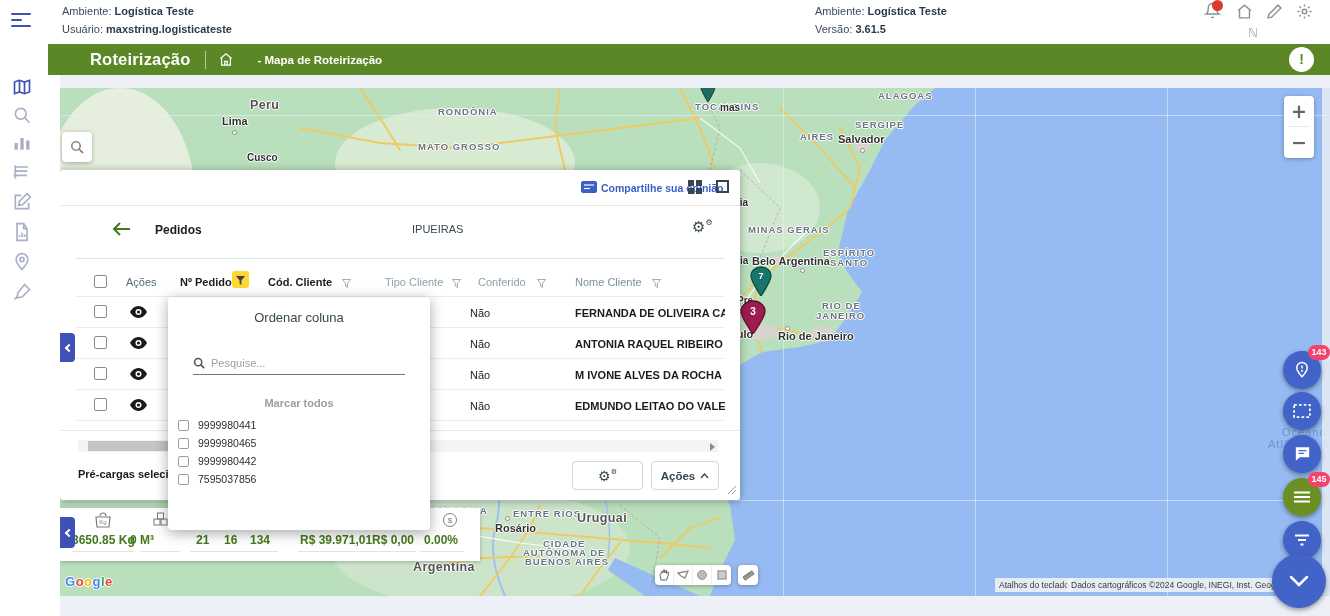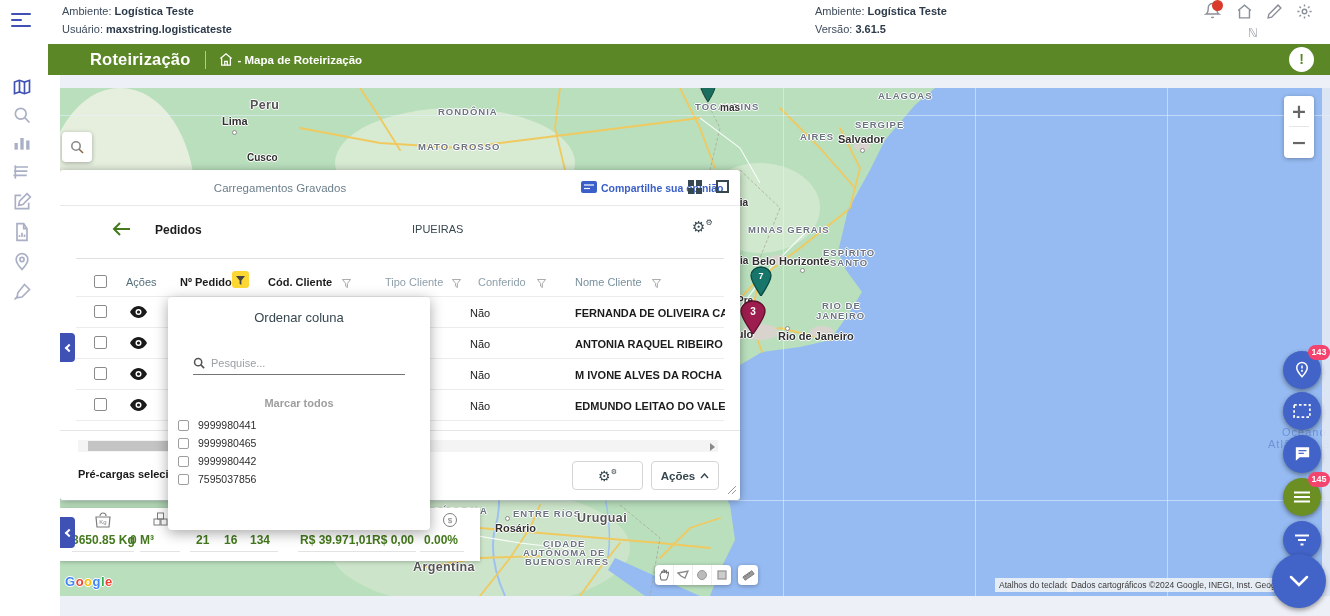--- a/index.html
+++ b/index.html
@@ -14,21 +14,21 @@
   .info-label { font-size:11px; color:#3d4b5c; }
   .info-label b { color:#2c3a49; }
   .top-ico { width:17px; height:17px; color:#8a8f98; }
   .bell-dot { width:11px; height:11px; border-radius:50%; background:#d93a2b; }
   .nglyph { font-size:12px; color:#9aa0a8; font-family:"DejaVu Sans",sans-serif; }
 
   
   #appbar { left:48px; top:44px; width:1282px; height:31px; background:#5c8727; z-index:39; display:flex; align-items:center; }
   #appbar .title { color:#fff; font-size:16.5px; font-weight:bold; letter-spacing:.2px; margin-left:42px; }
   #appbar .divider { width:1px; height:18px; background:rgba(255,255,255,.55); margin:0 12px 0 14px; }
-  #appbar .crumb { color:#fff; font-size:11.5px; font-weight:bold; margin-left:4px; }
+  #appbar .crumb { color:#fff; font-size:11.5px; font-weight:bold; margin-left:24px; }
   .alert-circle { right:16px; top:3px; width:25px; height:25px; border-radius:50%; background:#fff; color:#5c8727; font-weight:bold; font-size:14px; text-align:center; line-height:25px; }
 
   
   #sidebar { left:0; top:44px; width:60px; height:572px; background:#fff; z-index:38; }
   .side-ico { position:absolute; left:12px; width:20px; height:20px; color:#a9b0c5; }
   .side-ico.active { color:#3f51b5; }
 
   
   #map { left:60px; top:88px; width:1270px; height:508px; background:#96bbf2; overflow:hidden; z-index:1; }
   .lbl-state { position:absolute; font-size:9.5px; letter-spacing:1px; color:#6b7280; font-weight:bold;
@@ -171,21 +171,21 @@
   <div class="lbl-state" style="left:378px;top:18px">RONDÔNIA</div>
   <div class="lbl-state" style="left:358px;top:53px">MATO GROSSO</div>
   <div class="lbl-state" style="left:635px;top:13px">TOCANTINS</div>
   <div class="lbl-city sm" style="left:660px;top:2px">mas</div>
   <div class="lbl-state" style="left:818px;top:2px">ALAGOAS</div>
   <div class="lbl-state" style="left:795px;top:31px">SERGIPE</div>
   <div class="lbl-state" style="left:740px;top:43px">AIRES</div>
   <div class="lbl-city" style="left:778px;top:45px">Salvador</div>
   <span class="city-dot" style="left:800px;top:60px"></span>
   <div class="lbl-state" style="left:688px;top:136px">MINAS GERAIS</div>
-  <div class="lbl-city" style="left:692px;top:167px">Belo Horizonte</div>
+  <div class="lbl-city" style="left:692px;top:167px">Belo Argentina</div>
   <span class="city-dot" style="left:740px;top:180px"></span>
   <div class="lbl-state" style="left:763px;top:159px">ESPÍRITO</div>
   <div class="lbl-state" style="left:770px;top:169px">SANTO</div>
   <div class="lbl-state" style="left:762px;top:212px">RIO DE</div>
   <div class="lbl-state" style="left:756px;top:222px">JANEIRO</div>
   <span class="city-dot" style="left:725px;top:238px"></span>
   <div class="lbl-city" style="left:718px;top:242px">Rio de Janeiro</div>
   <div class="lbl-city" style="left:640px;top:240px">São Paulo</div>
   <div class="lbl-city sm" style="left:677px;top:195px">Pre</div>
   <div class="lbl-city sm" style="left:677px;top:97px">lia</div>
@@ -364,21 +364,20 @@
       <circle cx="12" cy="9" r="2.5"></circle>
     </svg>
   <svg class="side-ico" style="top:238px" viewBox="0 0 24 24" fill="none" stroke="currentColor" stroke-width="2">
       <path d="M15 3l6 6-9 9-6 1 1-6z"></path>
       <path d="M3 21l4-4"></path>
     </svg>
 </div>
 
 <div id="panel" class="abs">
   <div class="tabrow">
-    <div class="tab idle" style="left:120px;width:200px">Carregamentos Gravados</div>
     <svg class="abs" style="left:521px;top:11px" width="16" height="12" viewBox="0 0 16 12">
         <rect x="0" y="0" width="16" height="12" rx="2" fill="#3b5fc9"></rect>
         <line x1="3" y1="4" x2="13" y2="4" stroke="#fff" stroke-width="1.2"></line>
         <line x1="3" y1="7.5" x2="9" y2="7.5" stroke="#fff" stroke-width="1.2"></line>
       </svg>
     <span class="abs link-blue" style="left:541px;top:12px">Compartilhe sua opinião</span>
     <svg class="abs" style="left:628px;top:10px" width="14" height="14" viewBox="0 0 14 14">
         <rect x="0" y="0" width="6" height="6" fill="#37474f"></rect>
         <rect x="8" y="0" width="6" height="6" fill="#37474f"></rect>
         <rect x="0" y="8" width="6" height="6" fill="#37474f"></rect>

